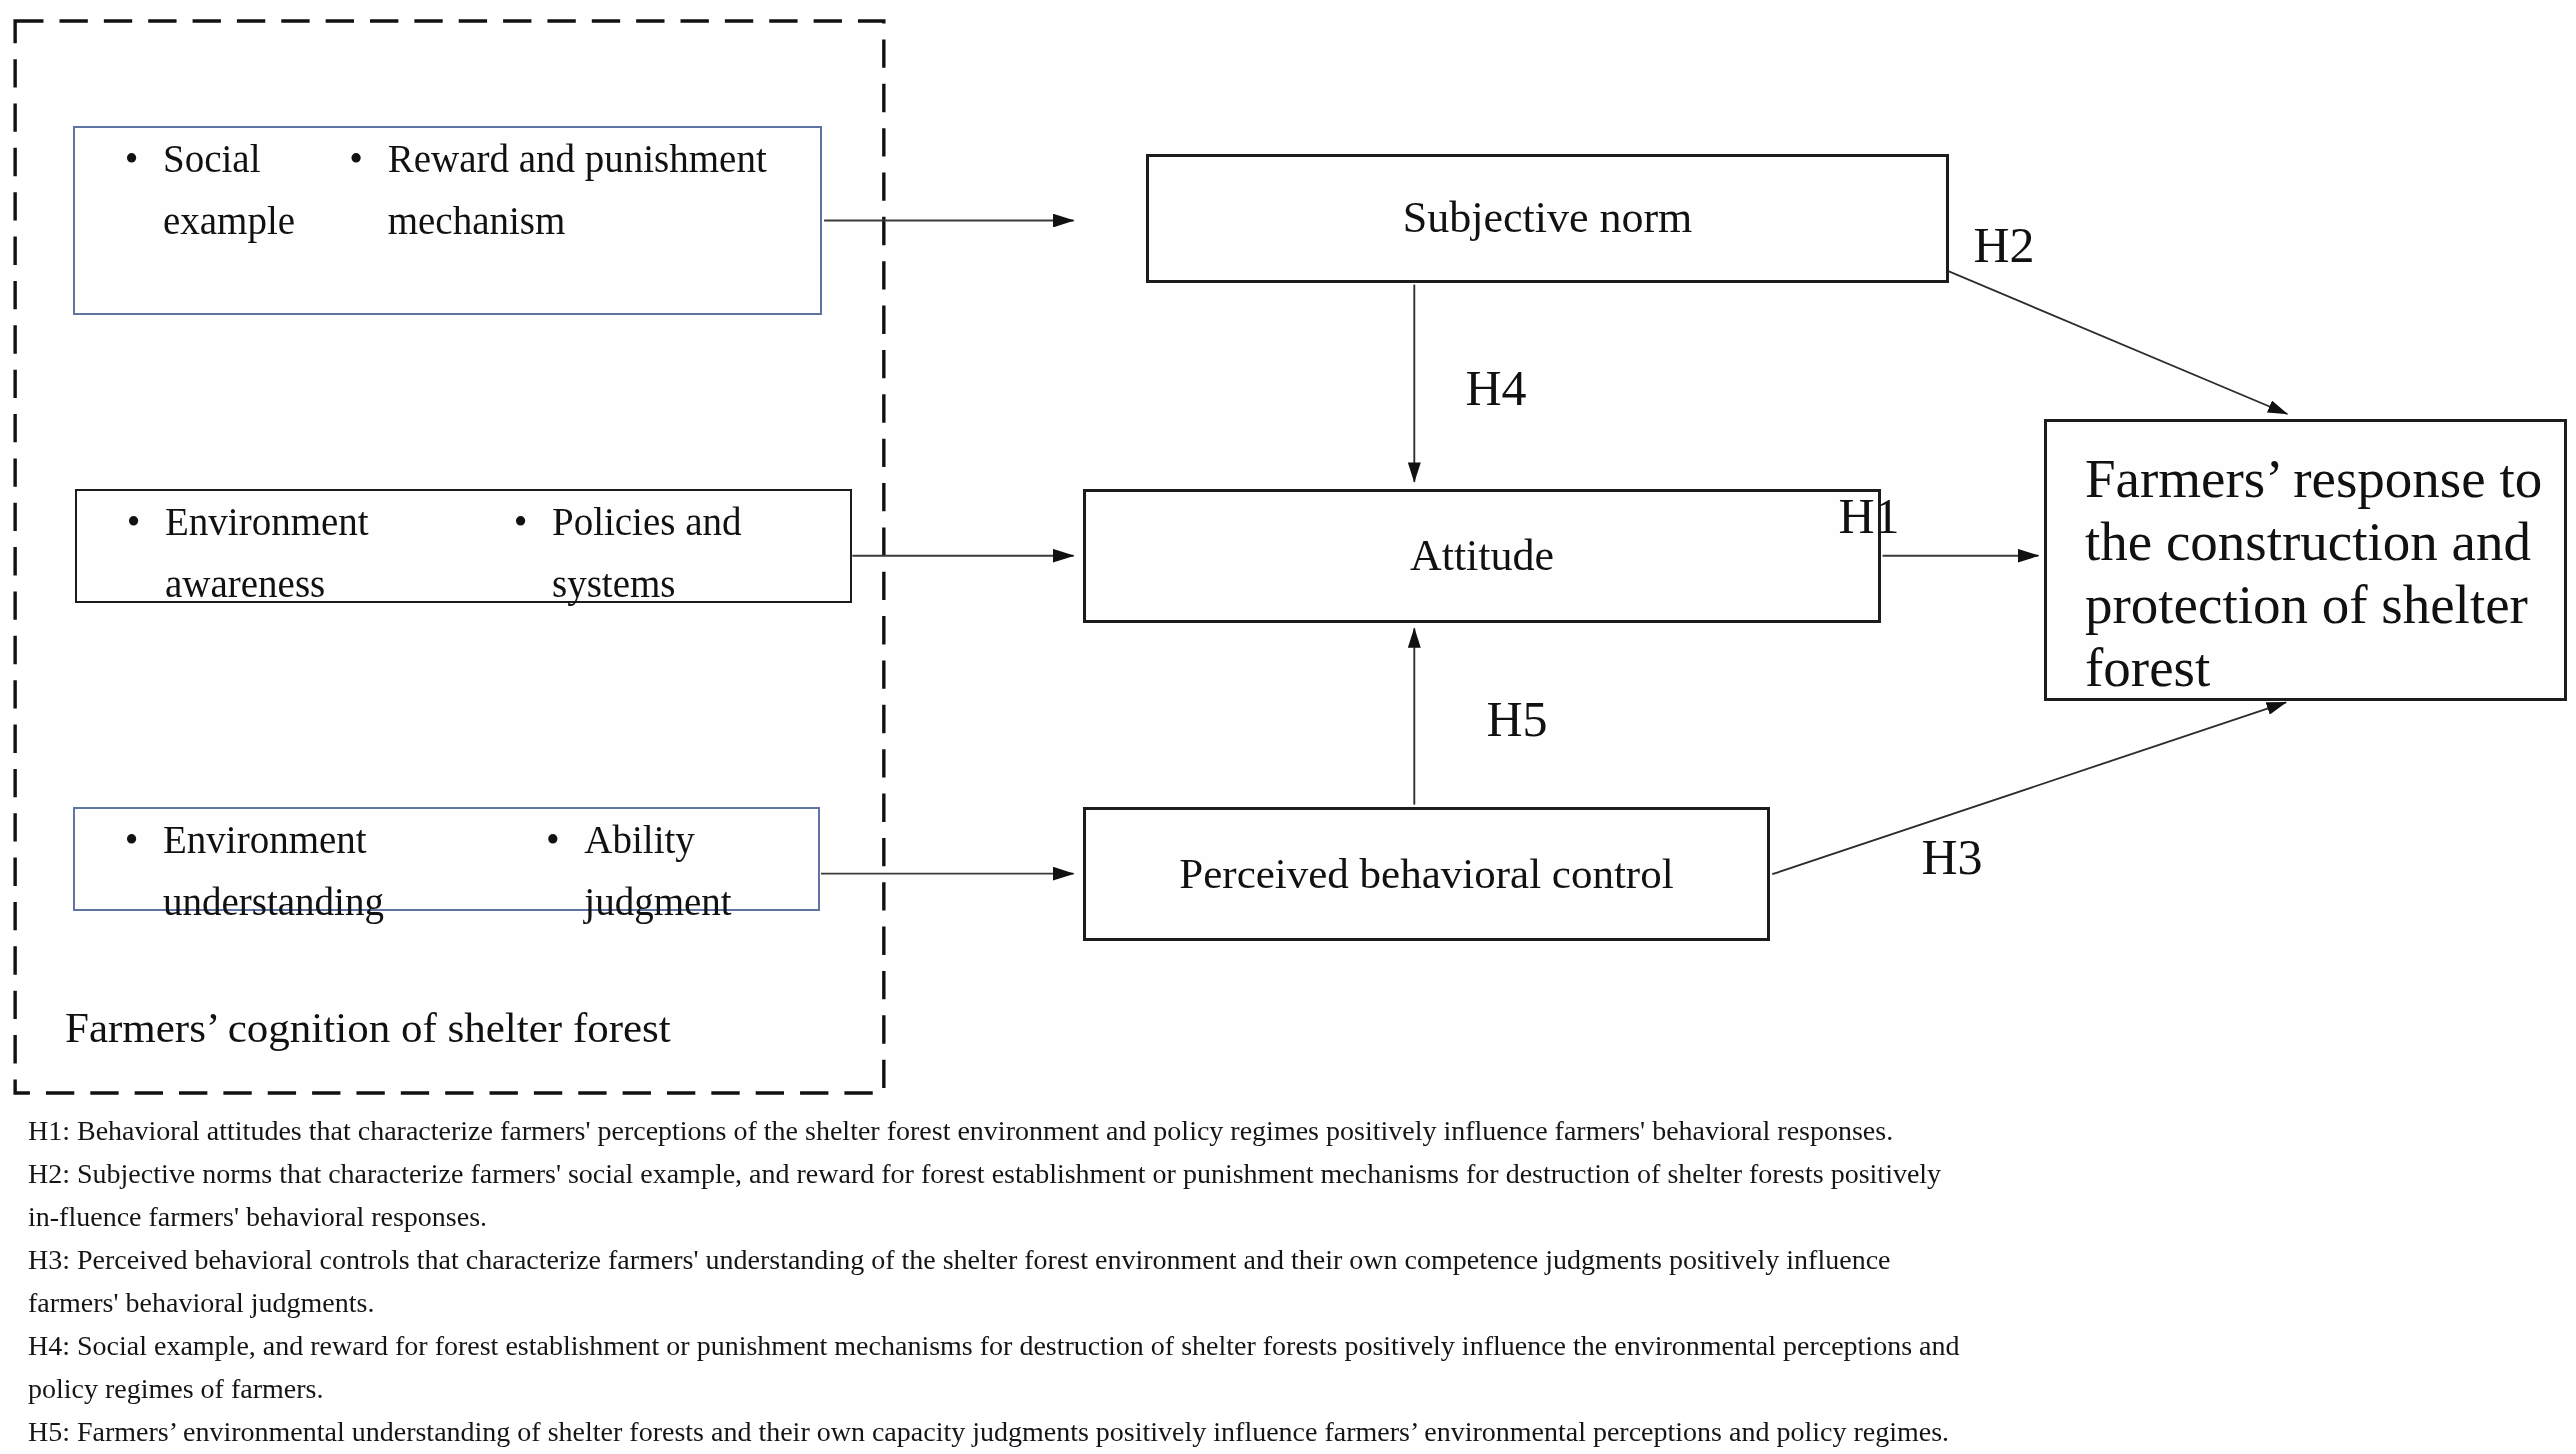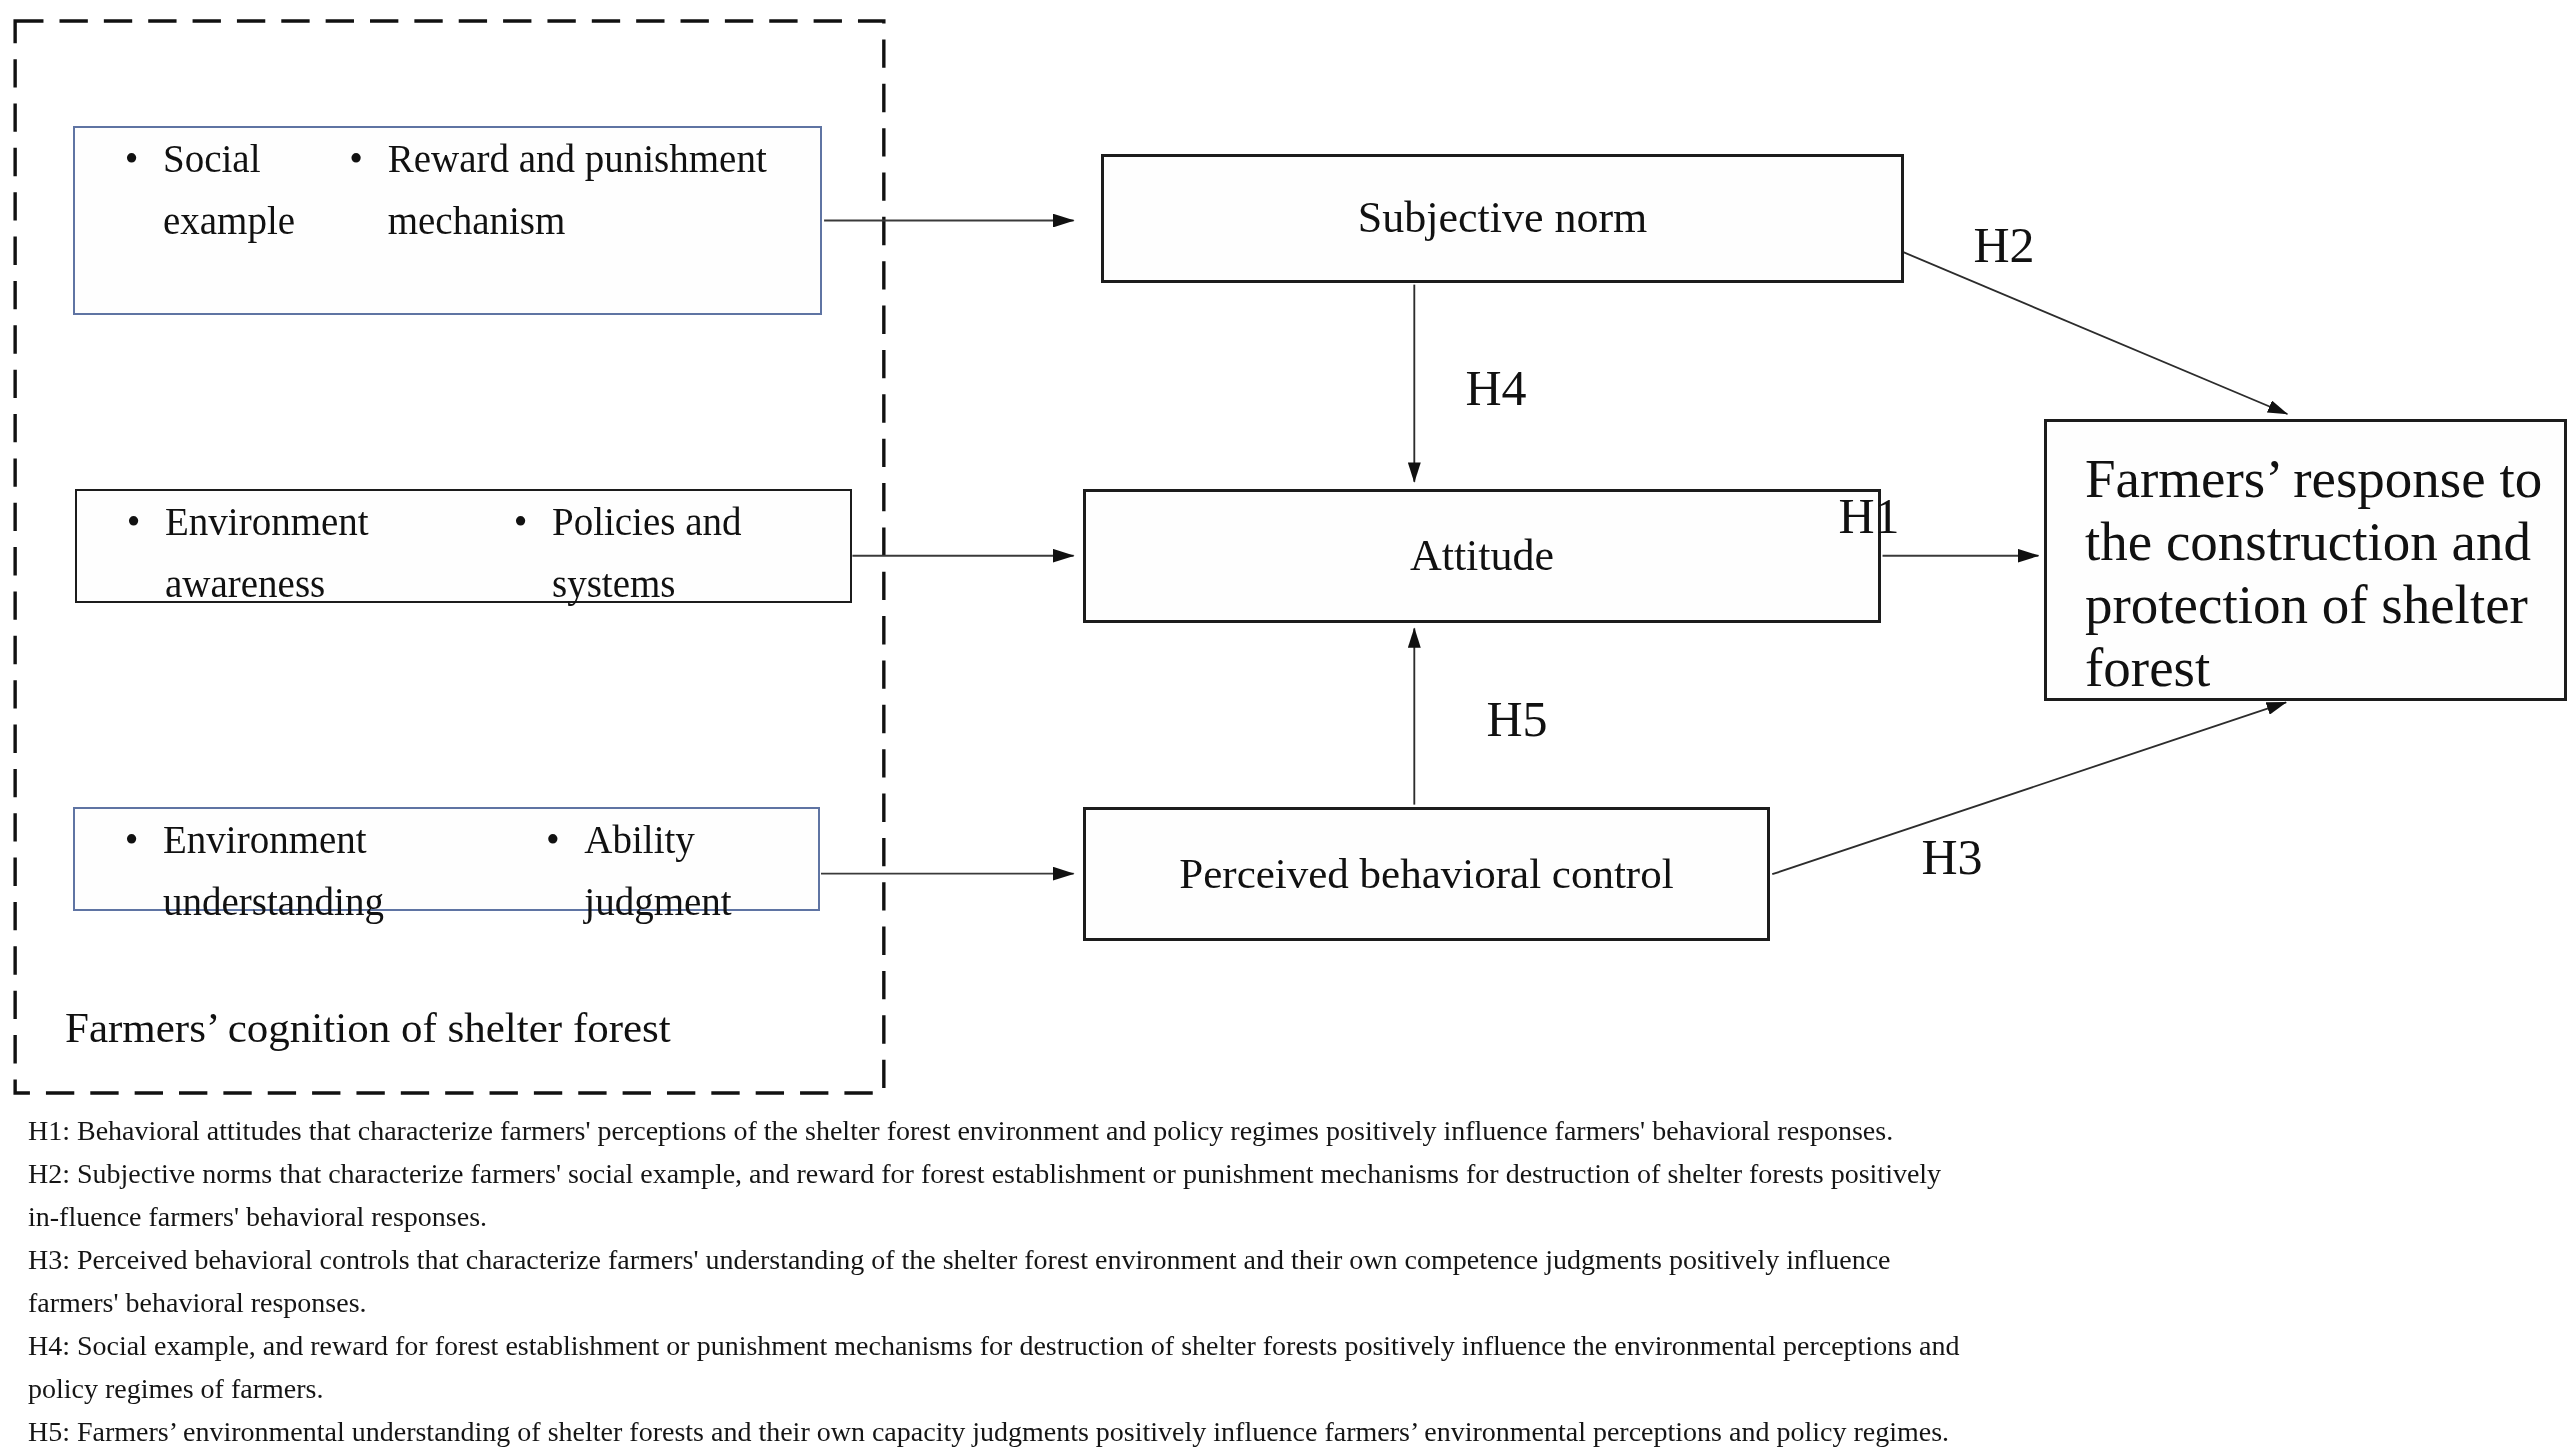--- a/index.html
+++ b/index.html
@@ -56,39 +56,39 @@
       <div class="bullet">Policies and systems</div>
     </div>
 
   <div class="node accent bullet-box" style="left:73px;top:807px;width:747px;height:104px;">
       <div class="bullet">Environment understanding</div>
       <div class="bullet">Ability judgment</div>
     </div>
 
   <div class="group-label" style="left:65px;top:1003px;">Farmers’ cognition of shelter forest</div>
 
-  <div class="node plain center-box" style="left:1101px;top:154px;width:803px;height:129px;">Subjective norm</div>
+  <div class="node plain center-box" style="left:1146px;top:154px;width:803px;height:129px;">Subjective norm</div>
 
   <div class="node plain center-box" style="left:1083px;top:489px;width:798px;height:134px;">Attitude</div>
 
   <div class="node plain center-box" style="left:1083px;top:807px;width:687px;height:134px;font-size:43px;">Perceived behavioral control</div>
 
   <div class="node plain response-box" style="left:2044px;top:419px;width:523px;height:282px;">Farmers’ response to the construction and protection of shelter forest</div>
 
   <div class="edge-label" style="left:1869px;top:516px;">H1</div>
   <div class="edge-label" style="left:2004px;top:245px;">H2</div>
   <div class="edge-label" style="left:1952px;top:857px;">H3</div>
   <div class="edge-label" style="left:1496px;top:388px;">H4</div>
   <div class="edge-label" style="left:1517px;top:719px;">H5</div>
 
   <div class="caption">
       <div class="caption-line">H1: Behavioral attitudes that characterize farmers' perceptions of the shelter forest environment and policy regimes positively influence farmers' behavioral responses.</div>
       <div class="caption-line">H2: Subjective norms that characterize farmers' social example, and reward for forest establishment or punishment mechanisms for destruction of shelter forests positively</div>
       <div class="caption-line">in-fluence farmers' behavioral responses.</div>
       <div class="caption-line">H3: Perceived behavioral controls that characterize farmers' understanding of the shelter forest environment and their own competence judgments positively influence</div>
-      <div class="caption-line">farmers' behavioral responses.</div>
+      <div class="caption-line">farmers' behavioral judgments.</div>
       <div class="caption-line">H4: Social example, and reward for forest establishment or punishment mechanisms for destruction of shelter forests positively influence the environmental perceptions and</div>
       <div class="caption-line">policy regimes of farmers.</div>
       <div class="caption-line">H5: Farmers’ environmental understanding of shelter forests and their own capacity judgments positively influence farmers’ environmental perceptions and policy regimes.</div>
     </div>
 
 </div>
 
 
 </body></html>

